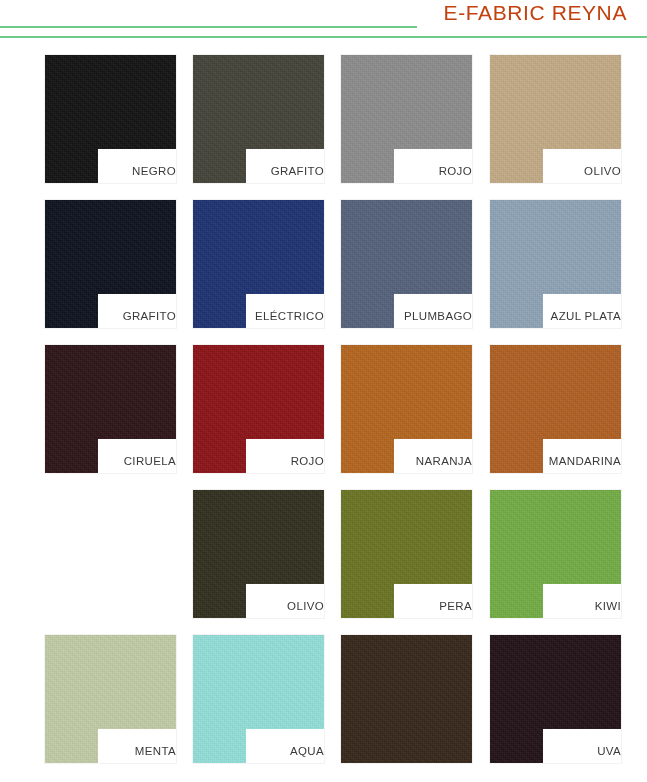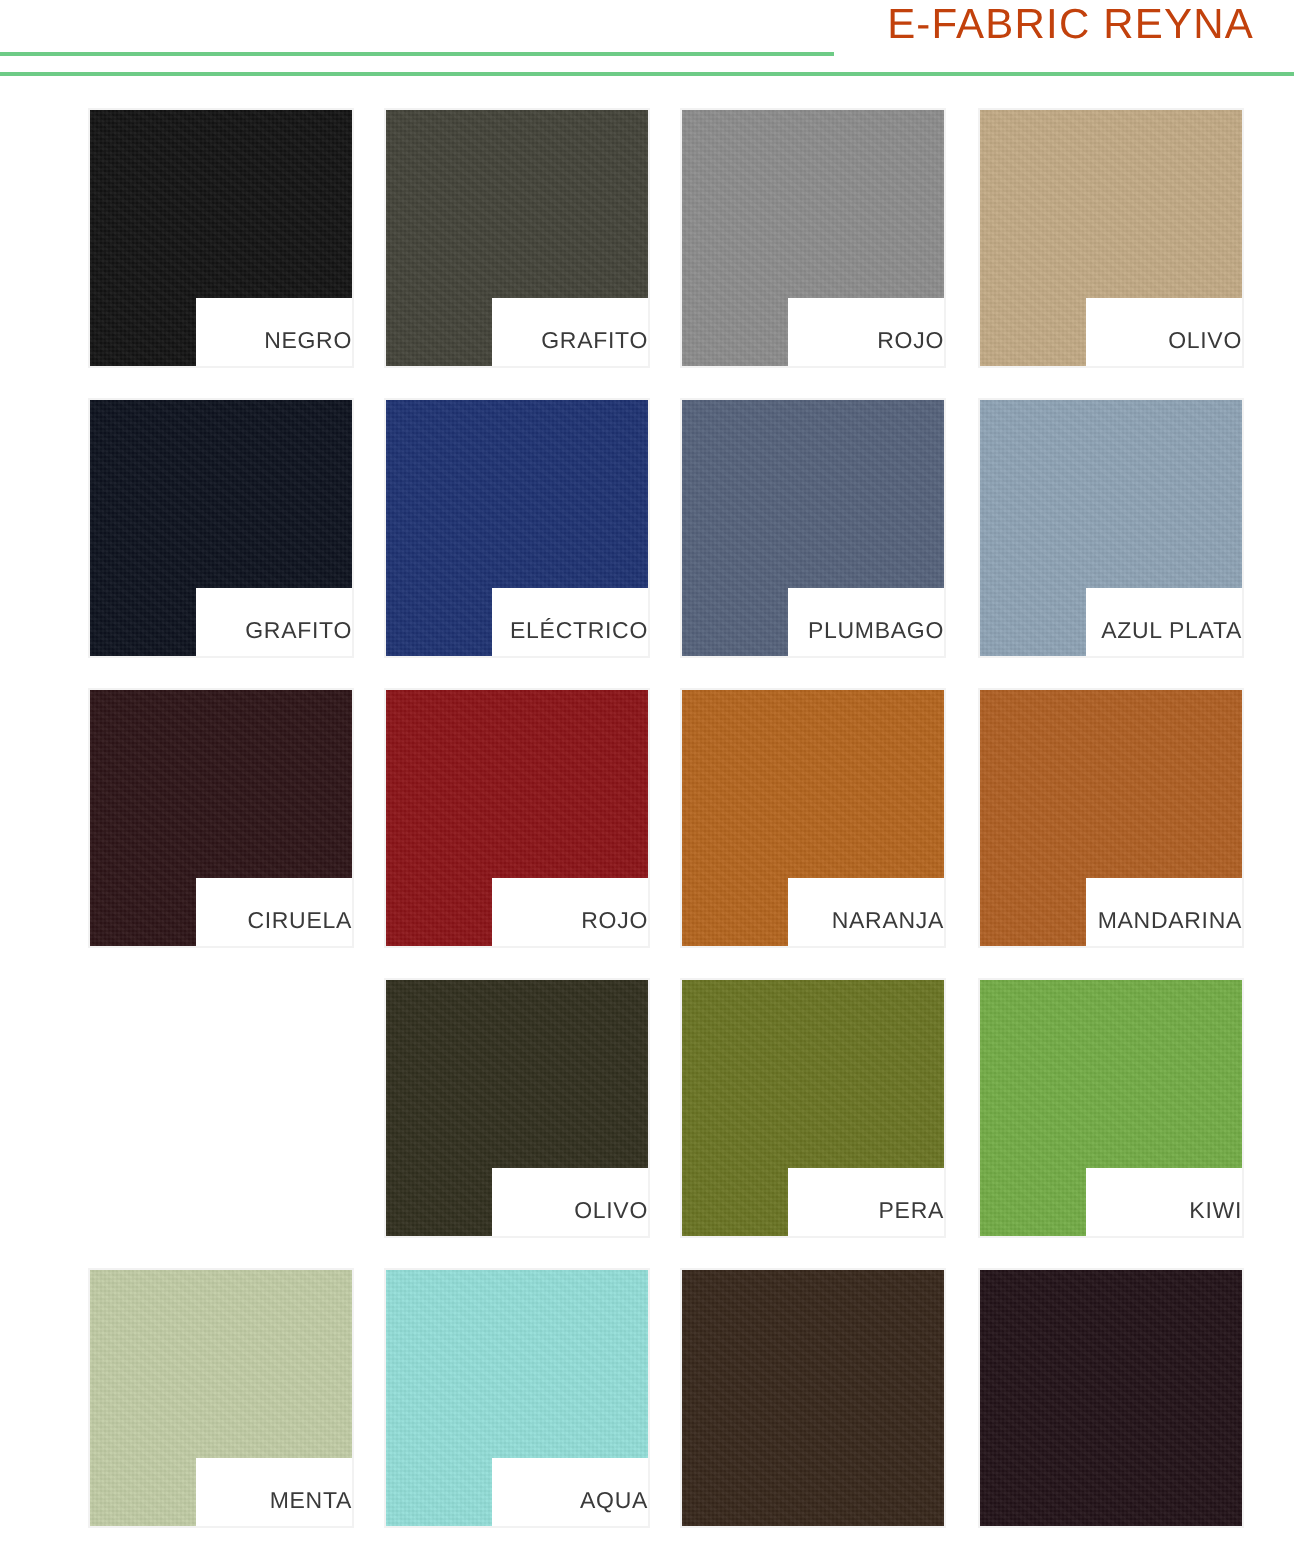--- a/index.html
+++ b/index.html
@@ -279,15 +279,18 @@
       </div>
       <div class="swatch c2">
         <div class="swatch-color" style="background-color: rgb(56, 40, 28);">
           <div class="grain"></div>
         </div>
       </div>
       <div class="swatch c3">
         <div class="swatch-color" style="background-color: rgb(35, 19, 25);">
           <div class="grain"></div>
         </div>
+        <div class="notch">
+          <div class="swatch-label">UVA</div>
+        </div>
       </div>
     </div>
   </div>
 
 </body></html>

